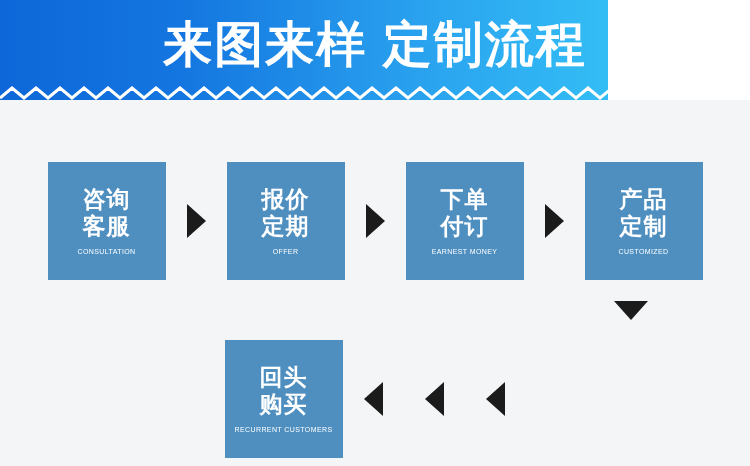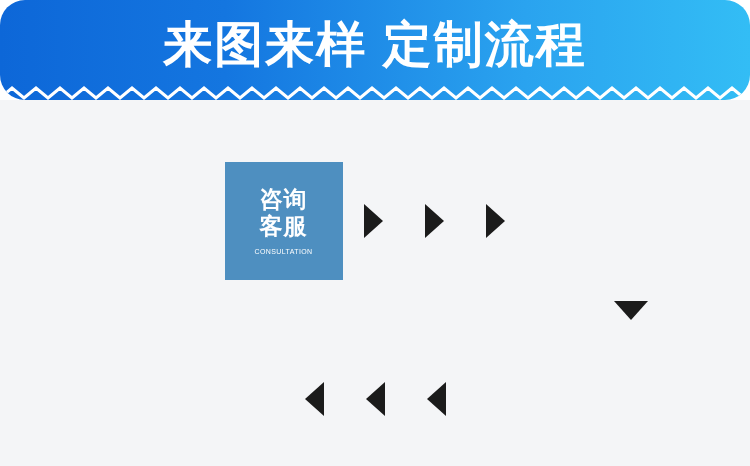--- a/index.html
+++ b/index.html
@@ -18,25 +18,24 @@
     width: 750px;
     height: 466px;
     background: #ffffff;
   }
 
   
   .banner {
     position: absolute;
     left: 0;
     top: 0;
-    width: 750px;
+    width: 608px;
     height: 100px;
     background: linear-gradient(90deg, #0d67d8 0%, #1476e0 30%, #2aa3ef 70%, #33bdf5 100%);
     overflow: hidden;
-    border-radius: 25px;
   }
   .banner-title {
     position: absolute;
     left: 0;
     top: 0;
     width: 750px;
     height: 88px;
     line-height: 88px;
     text-align: center;
     color: #ffffff;
@@ -161,39 +160,59 @@
       <div class="node">
         <div class="node-cn">咨询</div>
         <div class="node-cn">客服</div>
         <div class="node-en">CONSULTATION</div>
       </div>
 
       <div class="arrow-gap">
         <div class="chev chev-right"></div>
       </div>
 
+      <div class="node">
+        <div class="node-cn">报价</div>
+        <div class="node-cn">定期</div>
+        <div class="node-en">OFFER</div>
+      </div>
 
       <div class="arrow-gap">
         <div class="chev chev-right"></div>
       </div>
 
+      <div class="node">
+        <div class="node-cn">下单</div>
+        <div class="node-cn">付订</div>
+        <div class="node-en">EARNEST MONEY</div>
+      </div>
 
       <div class="arrow-gap">
         <div class="chev chev-right"></div>
       </div>
 
+      <div class="node">
+        <div class="node-cn">产品</div>
+        <div class="node-cn">定制</div>
+        <div class="node-en">CUSTOMIZED</div>
+      </div>
 
     </div>
 
     <div class="down-arrow-wrap">
       <div class="chev-down"></div>
     </div>
 
     <div class="row row-bottom">
 
+      <div class="node">
+        <div class="node-cn">回头</div>
+        <div class="node-cn">购买</div>
+        <div class="node-en">RECURRENT CUSTOMERS</div>
+      </div>
 
       <div class="arrow-gap">
         <div class="chev chev-left"></div>
       </div>
 
 
       <div class="arrow-gap">
         <div class="chev chev-left"></div>
       </div>
 

